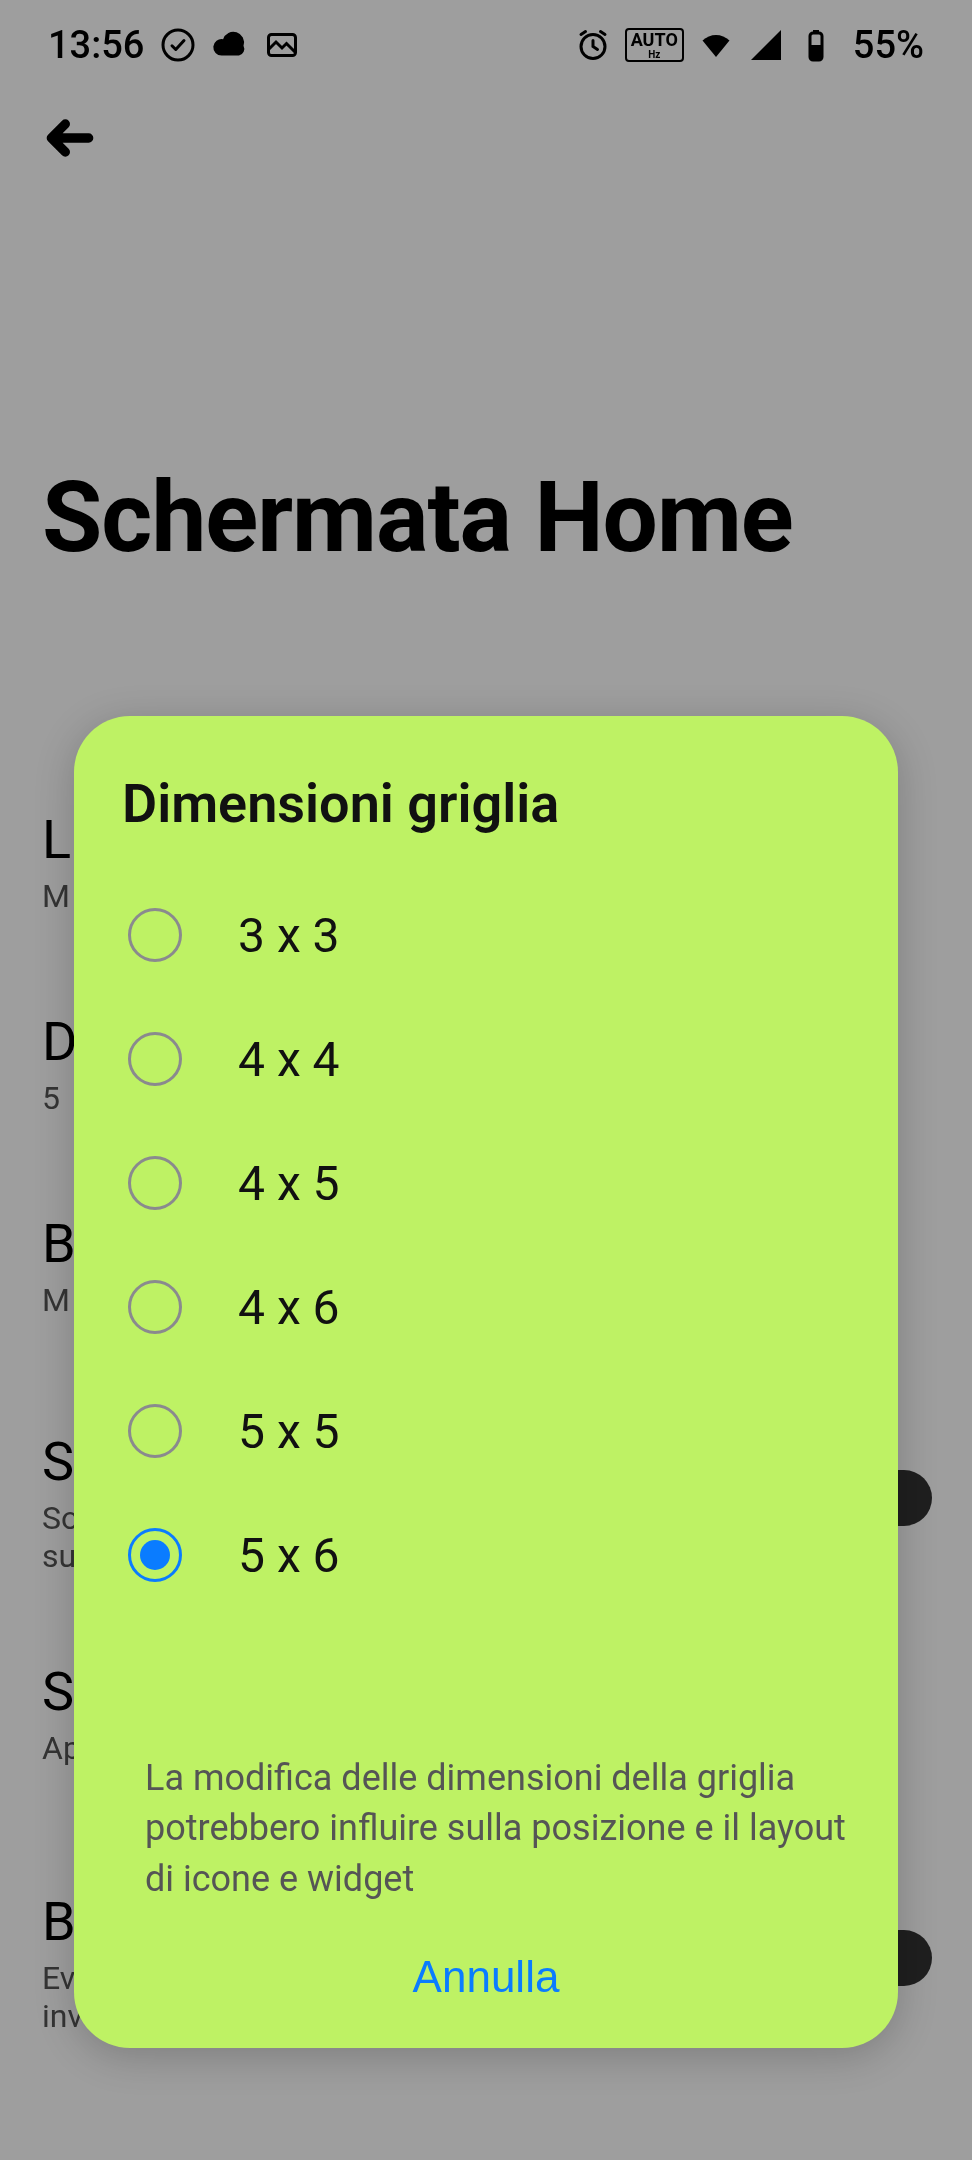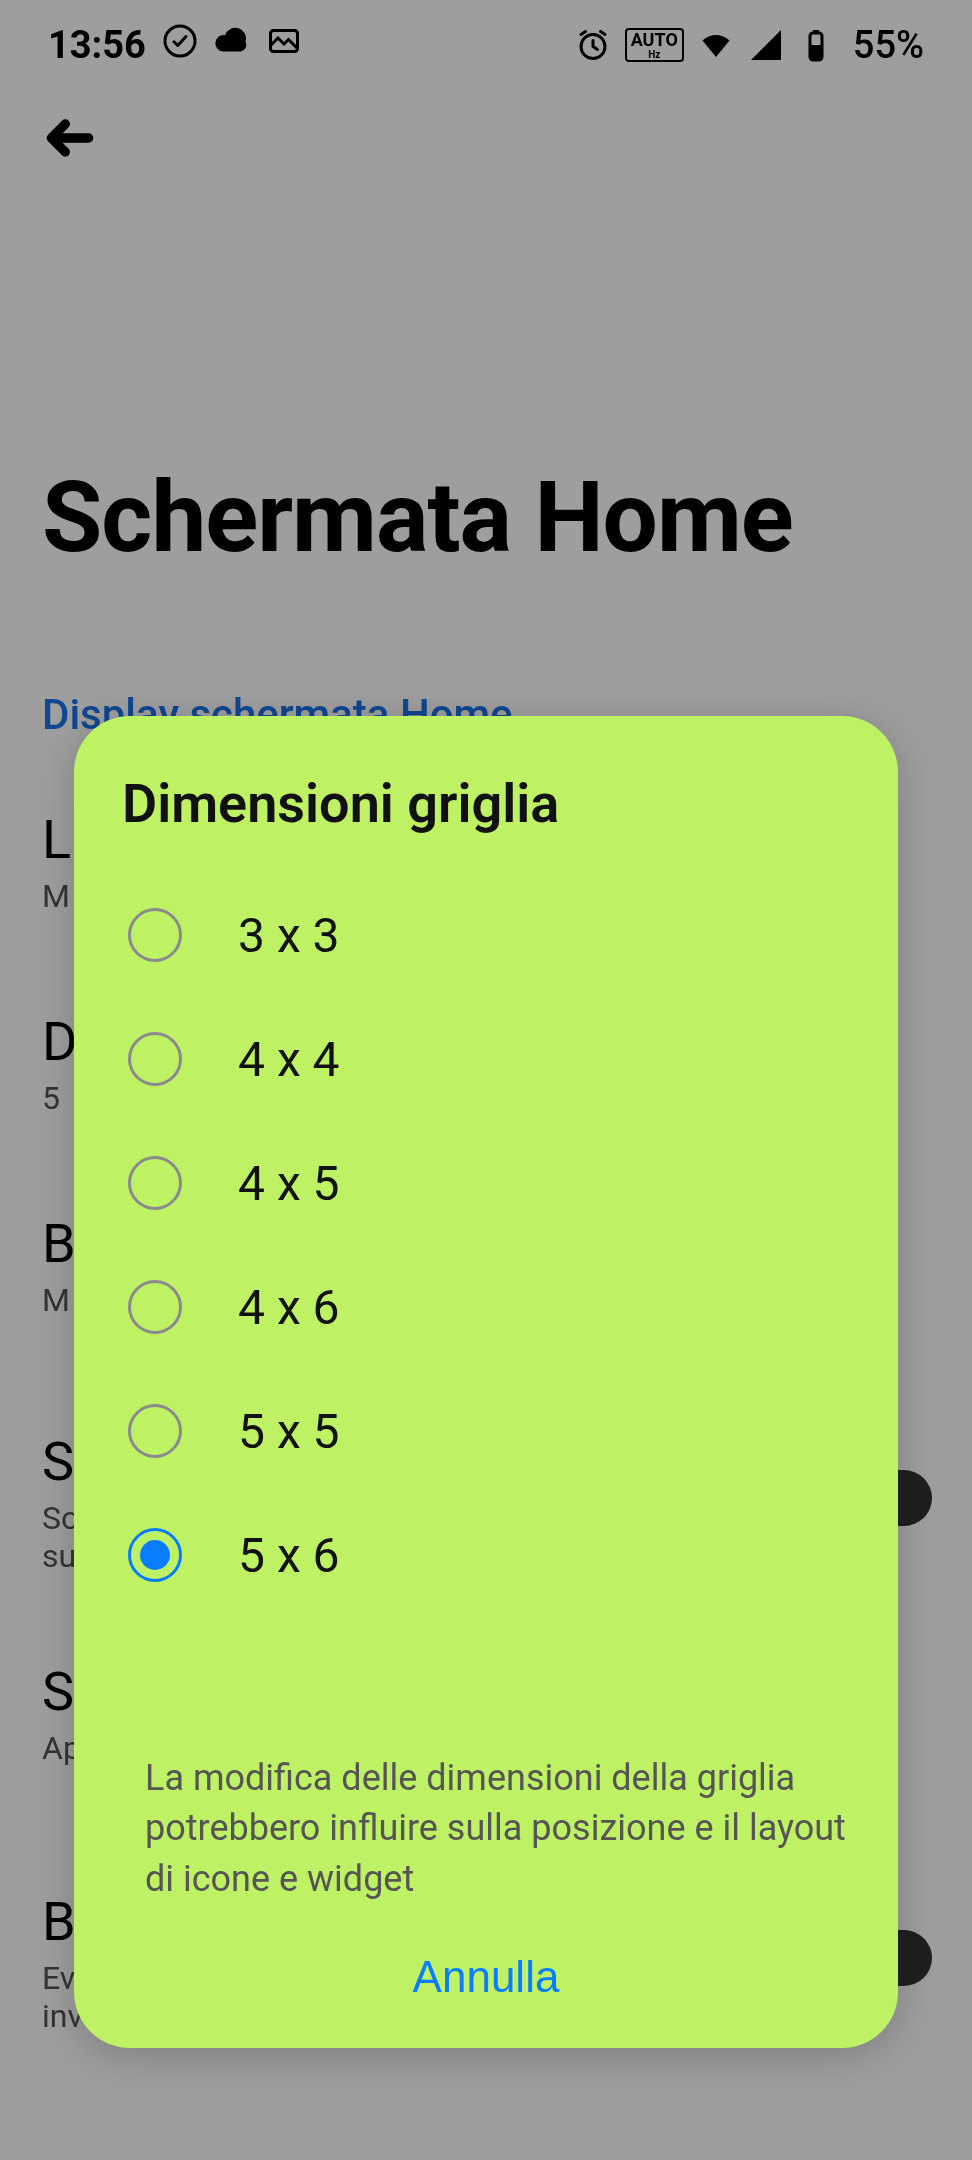--- a/index.html
+++ b/index.html
@@ -4,21 +4,21 @@
   <style>
     * { margin:0; padding:0; box-sizing:border-box; -webkit-font-smoothing:antialiased; }
     html,body { width:972px; height:2160px; overflow:hidden; font-family:-apple-system,BlinkMacSystemFont,"Segoe UI",Roboto,sans-serif; background:#fff; }
 
     
     .backdrop { position:absolute; inset:0; background:#fff; }
     .scrim    { position:absolute; inset:0; background:rgba(0,0,0,.38); }
 
     
     .statusbar { position:absolute; top:0; left:0; right:0; height:90px; display:flex; align-items:center; padding:0 48px; color:#000; font-size:38px; font-weight:500; }
-    .statusbar .left  { display:flex; align-items:flex-start; gap:16px;font-weight:bold; }
+    .statusbar .left  { display:flex; align-items:center; gap:16px; }
     .statusbar .right { margin-left:auto; display:flex; align-items:center; gap:14px; }
     .statusbar svg { width:36px; height:36px; fill:#000; }
     .statusbar .auto-badge { border:2px solid #000; border-radius:4px; padding:0 4px; font-size:18px; line-height:20px; font-weight:700; display:flex; flex-direction:column; align-items:center; }
     .statusbar .auto-badge small{font-size:10px; line-height:10px;}
     .statusbar .pct { font-size:38px; font-weight:500; margin-left:5px;}
 
     
     .backbtn { position:absolute; top:98px; left:30px; width:80px; height:80px; display:flex; align-items:center; justify-content:center; }
     .backbtn svg{width:56px;height:56px;stroke:#000;stroke-width:4;fill:none;stroke-linecap:round;stroke-linejoin:round;}
 
@@ -87,21 +87,20 @@
     </div>
   </div>
 
   <div class="backbtn">
     <svg viewBox="0 0 24 24">
         <path d="M20 12H4M10 6l-6 6 6 6"></path>
       </svg>
   </div>
 
   <h1 class="page-title">Schermata Home</h1>
-  <div class="section-header">Display schermata Home</div>
 
   <div id="bg-rows">
       <div class="bg-row" style="top: 808px;"><span style="font-size:54px">L</span><small>M</small></div>
       <div class="bg-row" style="top: 1010px;"><span style="font-size:54px">D</span><small>5</small></div>
       <div class="bg-row" style="top: 1212px;"><span style="font-size:54px">B</span><small>M</small></div>
       <div class="bg-row" style="top: 1430px;"><span style="font-size:54px">S</span><small>So<br>su</small></div>
       <div class="bg-toggle" style="top: 1470px;"></div>
       <div class="bg-row" style="top: 1660px;"><span style="font-size:54px">S</span><small>Ap</small></div>
       <div class="bg-row" style="top: 1890px;"><span style="font-size:54px">B</span><small>Ev<br>inv</small></div>
       <div class="bg-toggle" style="top: 1930px;"></div>

